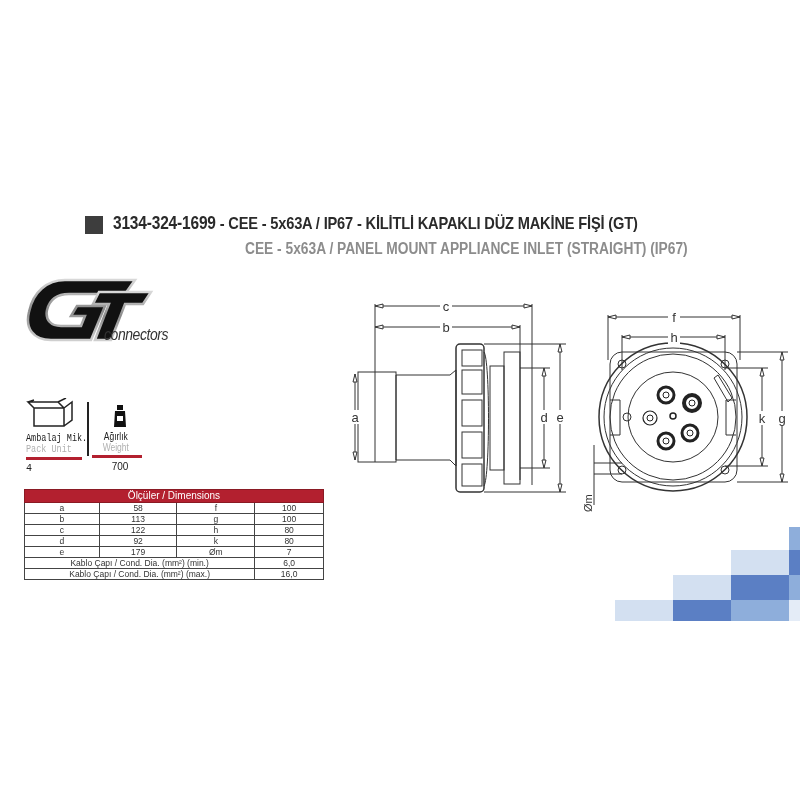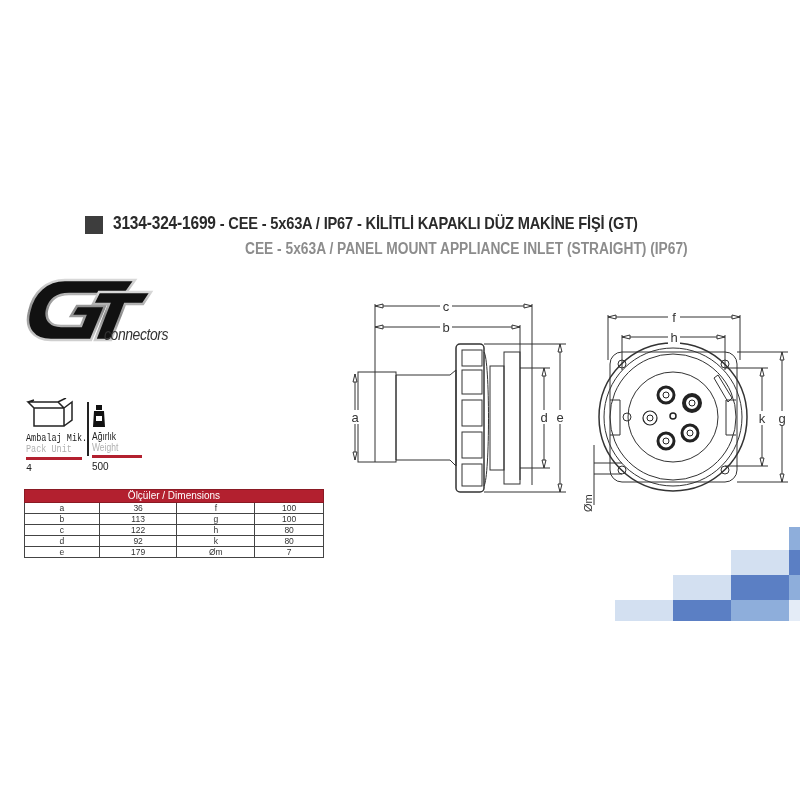--- a/index.html
+++ b/index.html
@@ -48,40 +48,40 @@
 <div class="abs" style="left:26px; top:398px; width:58px;font-family:Liberation Mono, monospace;">
   <svg width="54" height="30" viewBox="0 0 54 30">
     <path d="M8 10 L38 10 L38 28 L8 28 Z M8 10 L2 4 L32 4 L38 10 M38 10 L46 4 L46 22 L38 28 M32 4 L40 0 M2 4 L8 2" fill="none" stroke="#222" stroke-width="1.5"></path>
   </svg>
   <div class="info-label">Ambalaj Mik.</div>
   <div class="info-sub">Pack Unit</div>
   <div class="info-bar" style="width:56px; margin-top:2px;"></div>
   <div class="info-val" style="margin-top:3px;">4</div>
 </div>
 <div class="abs vsep"></div>
-<div class="abs" style="left:92px; top:405px; width:56px;">
+<div class="abs" style="left:92px; top:405px; width:56px;text-align:center;">
   <svg width="14" height="22" viewBox="0 0 14 22">
     <rect x="4" y="0" width="6" height="5" fill="#111"></rect>
     <path d="M2 6 L12 6 L13 22 L1 22 Z" fill="#111"></path>
     <rect x="4" y="11" width="6" height="5" fill="#fff"></rect>
   </svg>
   <div class="info-label">Ağırlık</div>
   <div class="info-sub">Weight</div>
   <div class="info-bar" style="width:50px; margin-top:2px;"></div>
-  <div class="info-val" style="margin-top:3px;">500</div>
+  <div class="info-val" style="margin-top:3px;">700</div>
 </div>
 
 <table class="dims">
   <tbody>
       <tr>
         <th colspan="4">Ölçüler / Dimensions</th>
       </tr>
   <tr>
     <td style="width:25%">a</td>
-    <td style="width:26%">36</td>
+    <td style="width:26%">58</td>
     <td style="width:26%">f</td>
     <td style="width:23%">100</td>
   </tr>
   <tr>
     <td>b</td>
     <td>113</td>
     <td>g</td>
     <td>100</td>
   </tr>
   <tr>
@@ -94,20 +94,28 @@
     <td>d</td>
     <td>92</td>
     <td>k</td>
     <td>80</td>
   </tr>
   <tr>
     <td>e</td>
     <td>179</td>
     <td>Øm</td>
     <td>7</td>
+  </tr>
+  <tr>
+    <td colspan="3">Kablo Çapı / Cond. Dia. (mm²) (min.)</td>
+    <td>6,0</td>
+  </tr>
+  <tr>
+    <td colspan="3">Kablo Çapı / Cond. Dia. (mm²) (max.)</td>
+    <td>16,0</td>
   </tr>
 </tbody>
   </table>
 
 <svg class="abs" style="left:340px; top:290px;" width="240" height="210" viewBox="0 0 240 210" font-family="Liberation Sans, sans-serif">
   <g stroke="#333" stroke-width="1" fill="none">
 
     <line x1="35" y1="16" x2="192" y2="16"></line>
     <path d="M35 16 l8 -2 v4 z M192 16 l-8 -2 v4 z" fill="#fff"></path>
     <line x1="35" y1="14" x2="35" y2="172"></line>

